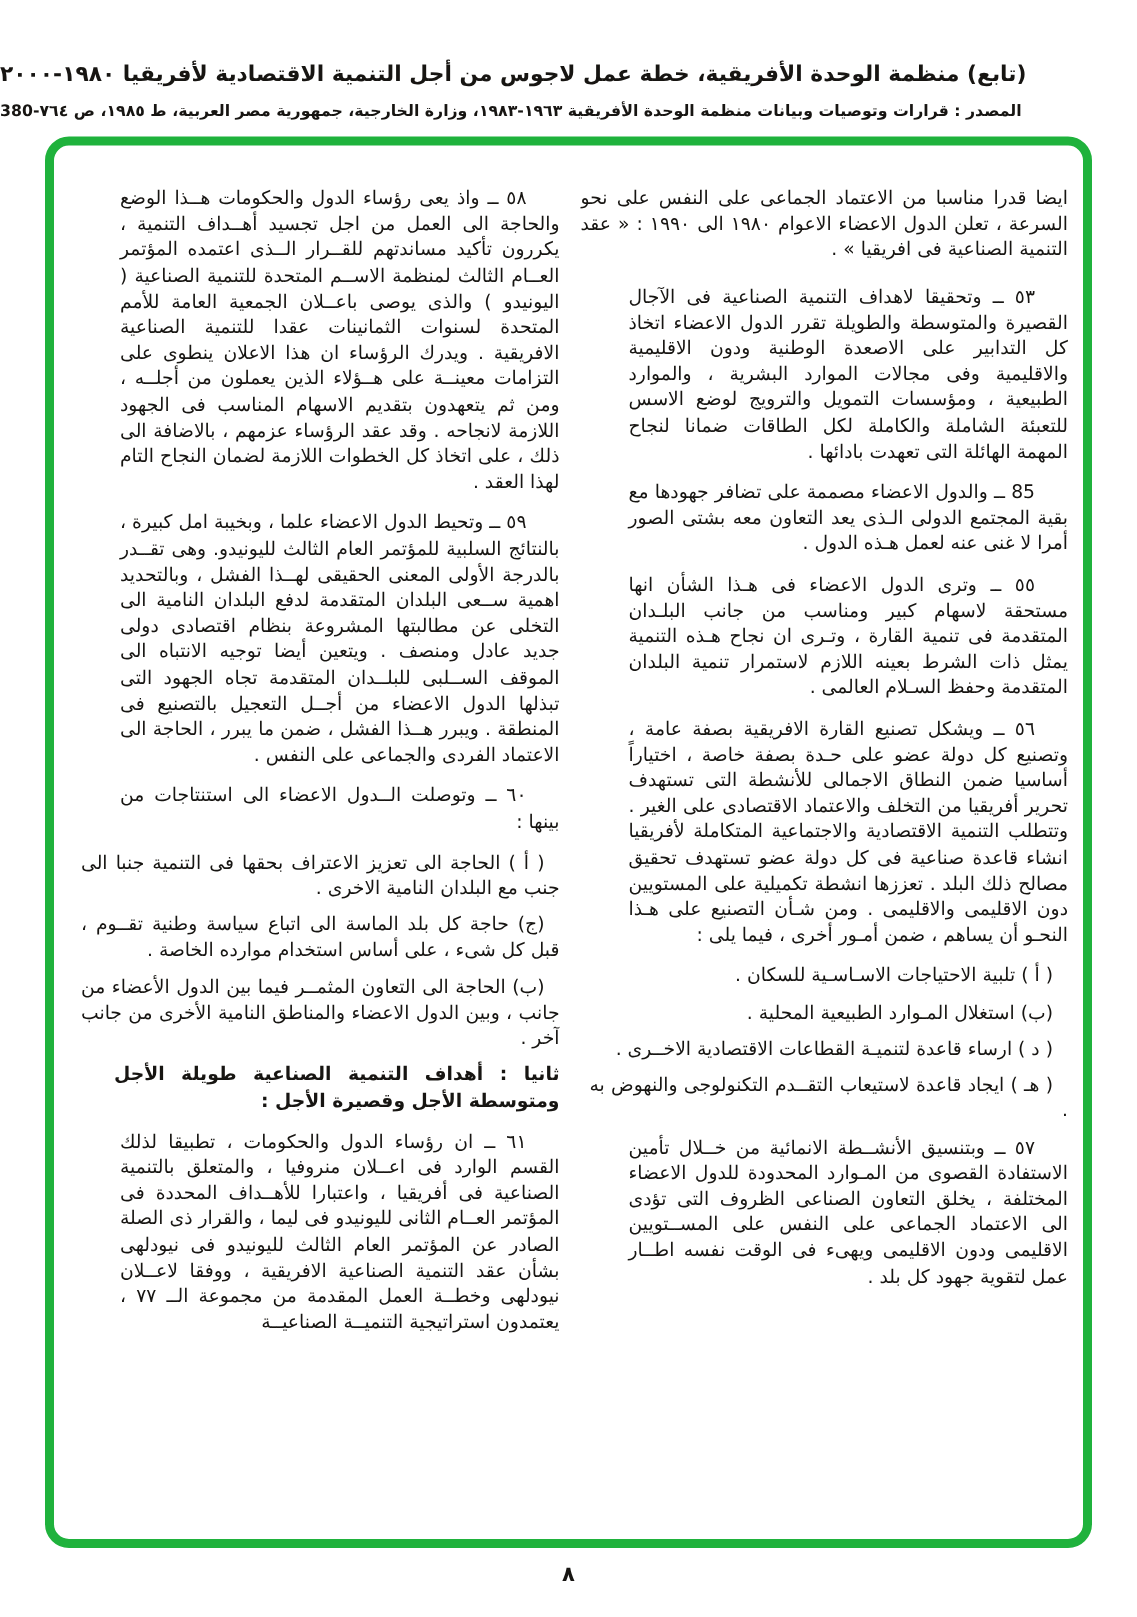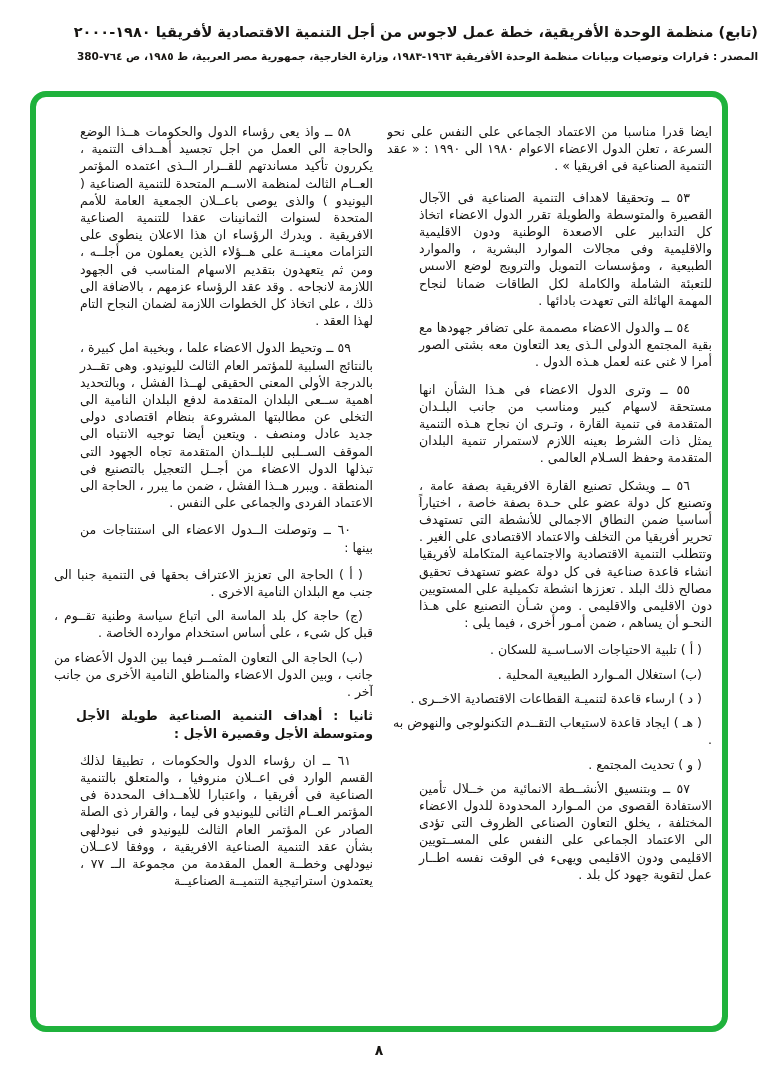--- a/index.html
+++ b/index.html
@@ -9,22 +9,22 @@
     width: 758px; height: 1078px;
     background: #ffffff;
     font-family: "DejaVu Sans", sans-serif;
     color: var(--ink);
     direction: rtl;
     position: relative;
     overflow: hidden;
   }
   .page-header {
     width: 100%;
-    padding-top: 22px;
-    text-align: right;
+    padding-top: 40px;
+    text-align: left;
   }
   .title-line {
     font-size: 14.5px;
     font-weight: bold;
     letter-spacing: 0;
     line-height: 1.4;
   }
   .source-line {
     font-size: 10.5px;
     font-weight: bold;
@@ -90,28 +90,27 @@
   <div class="title-line">(تابع) منظمة الوحدة الأفريقية، خطة عمل لاجوس من أجل التنمية الاقتصادية لأفريقيا ١٩٨٠-٢٠٠٠</div>
   <div class="source-line">المصدر : قرارات وتوصيات وبيانات منظمة الوحدة الأفريقية ١٩٦٣-١٩٨٣، وزارة الخارجية، جمهورية مصر العربية، ط ١٩٨٥، ص ٧٦٤-380</div>
 </header>
 
 <div class="green-frame">
   <div class="columns">
 
     <section class="col">
       <p class="p-cont">ايضا قدرا مناسبا من الاعتماد الجماعى على النفس على نحو السرعة ، تعلن الدول الاعضاء الاعوام ١٩٨٠ الى ١٩٩٠ : « عقد التنمية الصناعية فى افريقيا » .</p>
       <p class="p">٥٣ ــ وتحقيقا لاهداف التنمية الصناعية فى الآجال القصيرة والمتوسطة والطويلة تقرر الدول الاعضاء اتخاذ كل التدابير على الاصعدة الوطنية ودون الاقليمية والاقليمية وفى مجالات الموارد البشرية ، والموارد الطبيعية ، ومؤسسات التمويل والترويج لوضع الاسس للتعبئة الشاملة والكاملة لكل الطاقات ضمانا لنجاح المهمة الهائلة التى تعهدت بادائها .</p>
-      <p class="p">٥٤ ــ والدول الاعضاء مصممة على تضافر جهودها مع بقية المجتمع الدولى الـذى يعد التعاون معه بشتى الصور أمرا لا غنى عنه لعمل هـذه الدول .</p>
+      <p class="p">85 ــ والدول الاعضاء مصممة على تضافر جهودها مع بقية المجتمع الدولى الـذى يعد التعاون معه بشتى الصور أمرا لا غنى عنه لعمل هـذه الدول .</p>
       <p class="p">٥٥ ــ وترى الدول الاعضاء فى هـذا الشأن انها مستحقة لاسهام كبير ومناسب من جانب البلـدان المتقدمة فى تنمية القارة ، وتـرى ان نجاح هـذه التنمية يمثل ذات الشرط بعينه اللازم لاستمرار تنمية البلدان المتقدمة وحفظ السـلام العالمى .</p>
       <p class="p">٥٦ ــ ويشكل تصنيع القارة الافريقية بصفة عامة ، وتصنيع كل دولة عضو على حـدة بصفة خاصة ، اختياراً أساسيا ضمن النطاق الاجمالى للأنشطة التى تستهدف تحرير أفريقيا من التخلف والاعتماد الاقتصادى على الغير . وتتطلب التنمية الاقتصادية والاجتماعية المتكاملة لأفريقيا انشاء قاعدة صناعية فى كل دولة عضو تستهدف تحقيق مصالح ذلك البلد . تعززها انشطة تكميلية على المستويين دون الاقليمى والاقليمى . ومن شـأن التصنيع على هـذا النحـو أن يساهم ، ضمن أمـور أخرى ، فيما يلى :</p>
       <p class="li">( أ ) تلبية الاحتياجات الاسـاسـية للسكان .</p>
       <p class="li">(ب) استغلال المـوارد الطبيعية المحلية .</p>
       <p class="li">( د ) ارساء قاعدة لتنميـة القطاعات الاقتصادية الاخــرى .</p>
       <p class="li">( هـ ) ايجاد قاعدة لاستيعاب التقــدم التكنولوجى والنهوض به .</p>
-      <p class="li">( و ) تحديث المجتمع .</p>
       <p class="p">٥٧ ــ وبتنسيق الأنشــطة الانمائية من خــلال تأمين الاستفادة القصوى من المـوارد المحدودة للدول الاعضاء المختلفة ، يخلق التعاون الصناعى الظروف التى تؤدى الى الاعتماد الجماعى على النفس على المســتويين الاقليمى ودون الاقليمى ويهىء فى الوقت نفسه اطــار عمل لتقوية جهود كل بلد .</p>
     </section>
 
     <section class="col">
       <p class="p">٥٨ ــ واذ يعى رؤساء الدول والحكومات هــذا الوضع والحاجة الى العمل من اجل تجسيد أهــداف التنمية ، يكررون تأكيد مساندتهم للقــرار الــذى اعتمده المؤتمر العــام الثالث لمنظمة الاســم المتحدة للتنمية الصناعية ( اليونيدو ) والذى يوصى باعــلان الجمعية العامة للأمم المتحدة لسنوات الثمانينات عقدا للتنمية الصناعية الافريقية . ويدرك الرؤساء ان هذا الاعلان ينطوى على التزامات معينــة على هــؤلاء الذين يعملون من أجلــه ، ومن ثم يتعهدون بتقديم الاسهام المناسب فى الجهود اللازمة لانجاحه . وقد عقد الرؤساء عزمهم ، بالاضافة الى ذلك ، على اتخاذ كل الخطوات اللازمة لضمان النجاح التام لهذا العقد .</p>
       <p class="p">٥٩ ــ وتحيط الدول الاعضاء علما ، وبخيبة امل كبيرة ، بالنتائج السلبية للمؤتمر العام الثالث لليونيدو. وهى تقــدر بالدرجة الأولى المعنى الحقيقى لهــذا الفشل ، وبالتحديد اهمية ســعى البلدان المتقدمة لدفع البلدان النامية الى التخلى عن مطالبتها المشروعة بنظام اقتصادى دولى جديد عادل ومنصف . ويتعين أيضا توجيه الانتباه الى الموقف الســلبى للبلــدان المتقدمة تجاه الجهود التى تبذلها الدول الاعضاء من أجــل التعجيل بالتصنيع فى المنطقة . ويبرر هــذا الفشل ، ضمن ما يبرر ، الحاجة الى الاعتماد الفردى والجماعى على النفس .</p>
       <p class="p">٦٠ ــ وتوصلت الــدول الاعضاء الى استنتاجات من بينها :</p>
       <p class="li">( أ ) الحاجة الى تعزيز الاعتراف بحقها فى التنمية جنبا الى جنب مع البلدان النامية الاخرى .</p>
       <p class="li">(ج) حاجة كل بلد الماسة الى اتباع سياسة وطنية تقــوم ، قبل كل شىء ، على أساس استخدام موارده الخاصة .</p>
       <p class="li">(ب) الحاجة الى التعاون المثمــر فيما بين الدول الأعضاء من جانب ، وبين الدول الاعضاء والمناطق النامية الأخرى من جانب آخر .</p>

